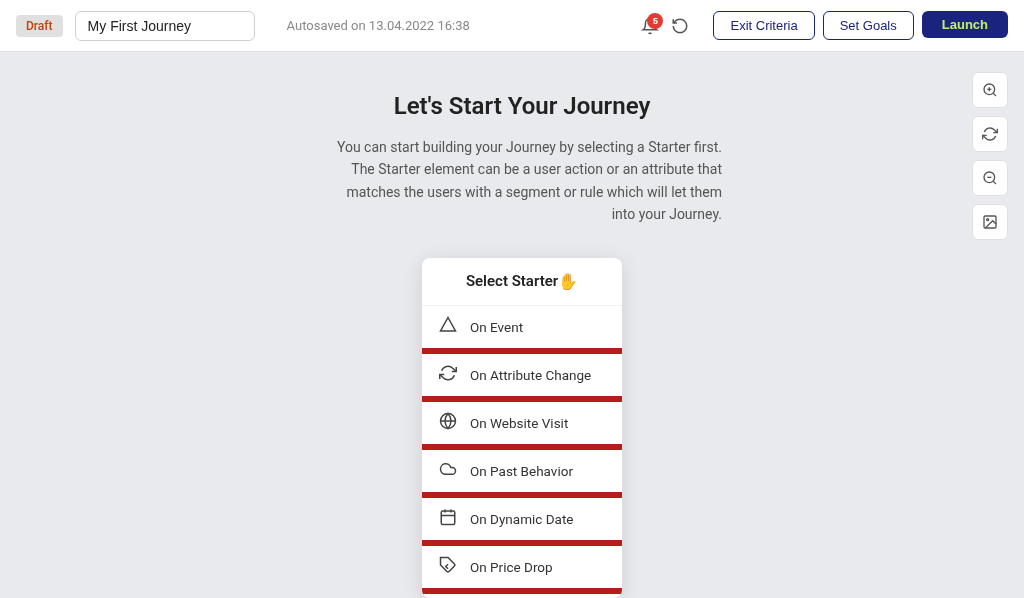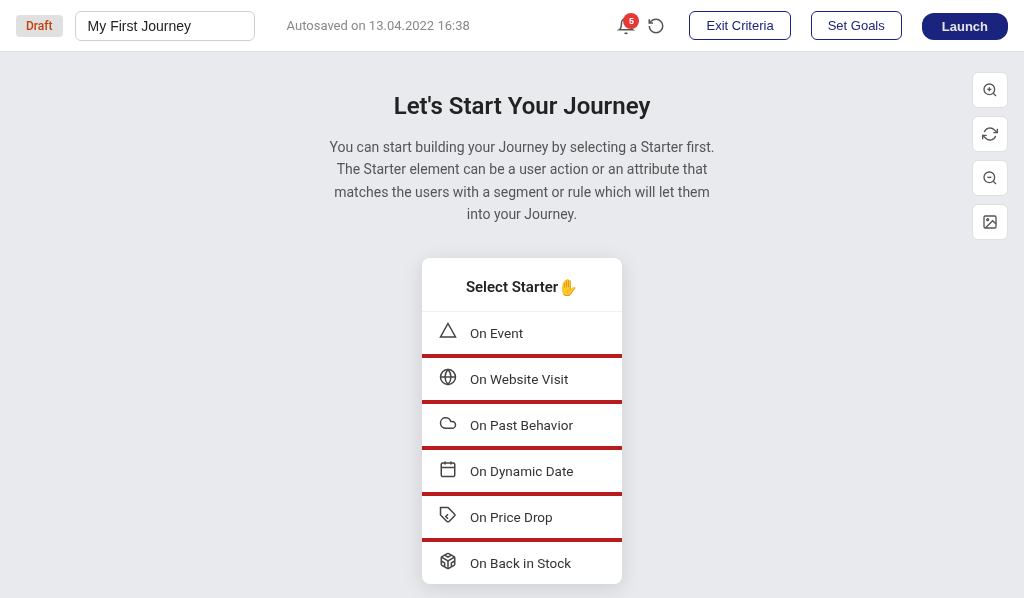--- a/index.html
+++ b/index.html
@@ -79,22 +79,22 @@
       border: none;
       cursor: pointer;
       font-size: 20px;
       color: #555;
       display: flex;
       align-items: center;
       padding: 4px;
     }
     .header-actions {
       display: flex;
-      align-items: flex-end;
-      gap: 20px;
+      align-items: flex-start;
+      gap: 8px;
       margin-left: 8px;
     }
     .btn-outline {
       background: #fff;
       border: 1.5px solid #1a237e;
       color: #1a237e;
       border-radius: 6px;
       padding: 6px 16px;
       font-size: 13px;
       font-weight: 500;
@@ -109,22 +109,22 @@
       font-size: 13px;
       font-weight: 500;
       cursor: pointer;
       display: flex;
       align-items: center;
       gap: 6px;
     }
     .btn-launch {
       background: #1a237e;
       border: none;
-      color: #e5e5e5;
-      border-radius: 12px;
+      color: #bef264;
+      border-radius: 6px;
       padding: 6px 20px;
       font-size: 13px;
       font-weight: 600;
       cursor: pointer;
     }
 
     
     .canvas {
       position: relative;
       width: 1024px;
@@ -139,21 +139,21 @@
 
     .canvas-title {
       font-size: 24px;
       font-weight: 600;
       color: #222;
       margin-bottom: 16px;
     }
     .canvas-desc {
       font-size: 14px;
       color: #555;
-      text-align: center;
+      text-align: right;
       max-width: 400px;
       line-height: 1.6;
       margin-bottom: 32px;
     }
 
     
     .starter-card {
       background: #fff;
       border-radius: 8px;
       box-shadow: 0 4px 20px rgba(0,0,0,0.12);
@@ -163,31 +163,30 @@
     .starter-header {
       display: flex;
       align-items: center;
       justify-content: center;
       gap: 0;
       padding: 14px 16px;
       border-bottom: 1px solid #f0f0f0;
       font-size: 15px;
       font-weight: 600;
       color: #222;
-      margin-top: 6px;
     }
     .starter-item {
       display: flex;
       align-items: center;
       gap: 12px;
       padding: 10px 16px;
       font-size: 13.5px;
       color: #333;
       cursor: pointer;
-      border-bottom: 4px solid #b91c1c;
+      border-bottom: 6px solid #b91c1c;
       transition: background 0.15s;
     }
     .starter-item:last-child {
       border-bottom: none;
     }
     .item-icon {
       font-size: 16px;
       width: 20px;
       text-align: center;
       color: #444;
@@ -268,20 +267,31 @@
 
     <div class="starter-item">
       <span class="item-icon">
         <svg width="18" height="18" viewBox="0 0 24 24" fill="none" stroke="currentColor" stroke-width="2">
           <polygon points="12,2 22,20 2,20"></polygon>
         </svg>
       </span>
       <span>On Event</span>
     </div>
 
+    <div class="starter-item">
+      <span class="item-icon">
+        <svg width="18" height="18" viewBox="0 0 24 24" fill="none" stroke="currentColor" stroke-width="2">
+          <path d="M23 4v6h-6"></path>
+          <path d="M1 20v-6h6"></path>
+          <path d="M3.51 9a9 9 0 0 1 14.85-3.36L23 10"></path>
+          <path d="M1 14l4.64 4.36A9 9 0 0 0 20.49 15"></path>
+        </svg>
+      </span>
+      <span>On Attribute Change</span>
+    </div>
 
     <div class="starter-item">
       <span class="item-icon">
         <svg width="18" height="18" viewBox="0 0 24 24" fill="none" stroke="currentColor" stroke-width="2">
           <circle cx="12" cy="12" r="10"></circle>
           <path d="M2 12h20"></path>
           <path d="M12 2a15.3 15.3 0 0 1 4 10 15.3 15.3 0 0 1-4 10 15.3 15.3 0 0 1-4-10 15.3 15.3 0 0 1 4-10z"></path>
         </svg>
       </span>
       <span>On Website Visit</span>

